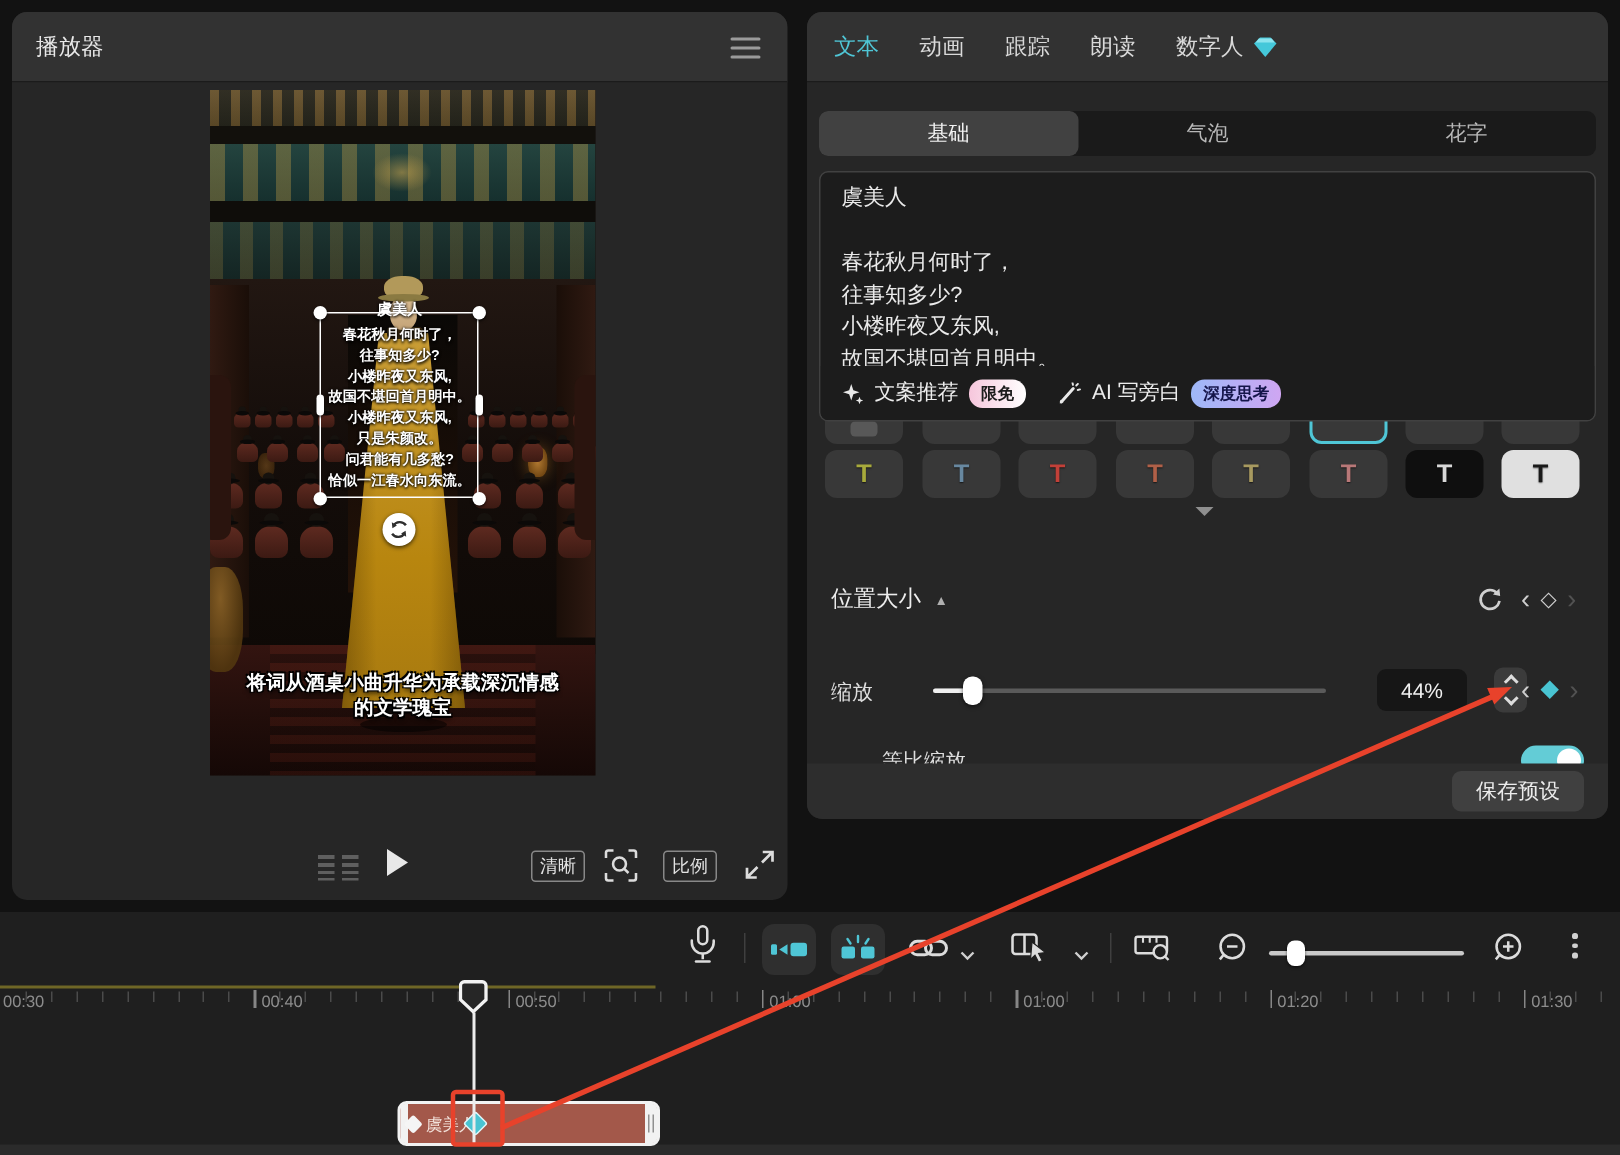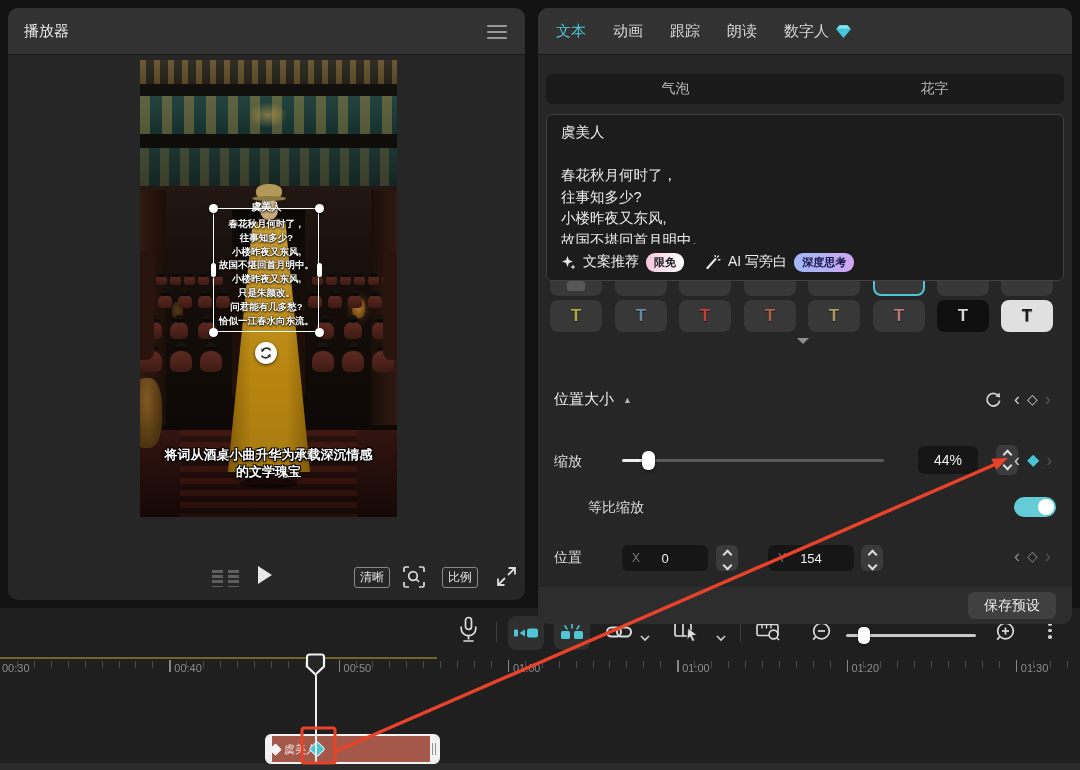--- a/index.html
+++ b/index.html
@@ -315,21 +315,21 @@
       </svg>
     </div>
     <div class="bbtn" style="left:434px;top:559px;">比例</div>
     <div class="abs" style="left:488px;top:558px;">
       <svg width="21" height="21" viewBox="0 0 21 21">
         <path d="M12.5,2 H19 V8.5 M19,2 L12,9 M8.5,19 H2 V12.5 M2,19 L9,12" stroke="#dcdcdc" stroke-width="1.8" fill="none"></path>
       </svg>
     </div>
   </div>
 
-  <div class="panel" style="left:538px; top:8px; width:534px; height:616px;">
+  <div class="panel" style="left:538px; top:8px; width:534px; height:538px;">
     <div class="panel-header" style="padding-left:18px; gap:27px;" id="panel-tabs">
         <div class="tab active">
           <span>文本</span>
         </div>
         <div class="tab">
           <span>动画</span>
         </div>
         <div class="tab">
           <span>跟踪</span>
         </div>
@@ -339,20 +339,21 @@
         <div class="tab">
           <span>数字人</span>
           <svg width="17" height="15" viewBox="0 0 17 15">
             <polygon points="1,5 5,1 12,1 16,5 8.5,14" fill="#45c8da"></polygon>
             <polygon points="4.2,1.6 12.8,1.6 14.8,4.4 2.2,4.4" fill="#8ce4ee"></polygon>
           </svg>
         </div>
       </div>
 
     <div class="seg" style="left:8px; top:66px; width:518px; height:30px;" id="sub-tabs">
+        <div class="sg active">基础</div>
         <div class="sg">气泡</div>
         <div class="sg">花字</div>
       </div>
 
     <div id="presets-row1">
         <div class="tile" style="left: 12px; top: 244px; height: 44px; z-index: 1;">
           <div style="position: absolute; left: 17px; bottom: 5px; width: 18px; height: 10px; background: rgb(88, 88, 88); border-radius: 3px;"></div>
         </div>
         <div class="tile" style="left: 77px; top: 244px; height: 44px; z-index: 1;"></div>
         <div class="tile" style="left: 141px; top: 244px; height: 44px; z-index: 1;"></div>

